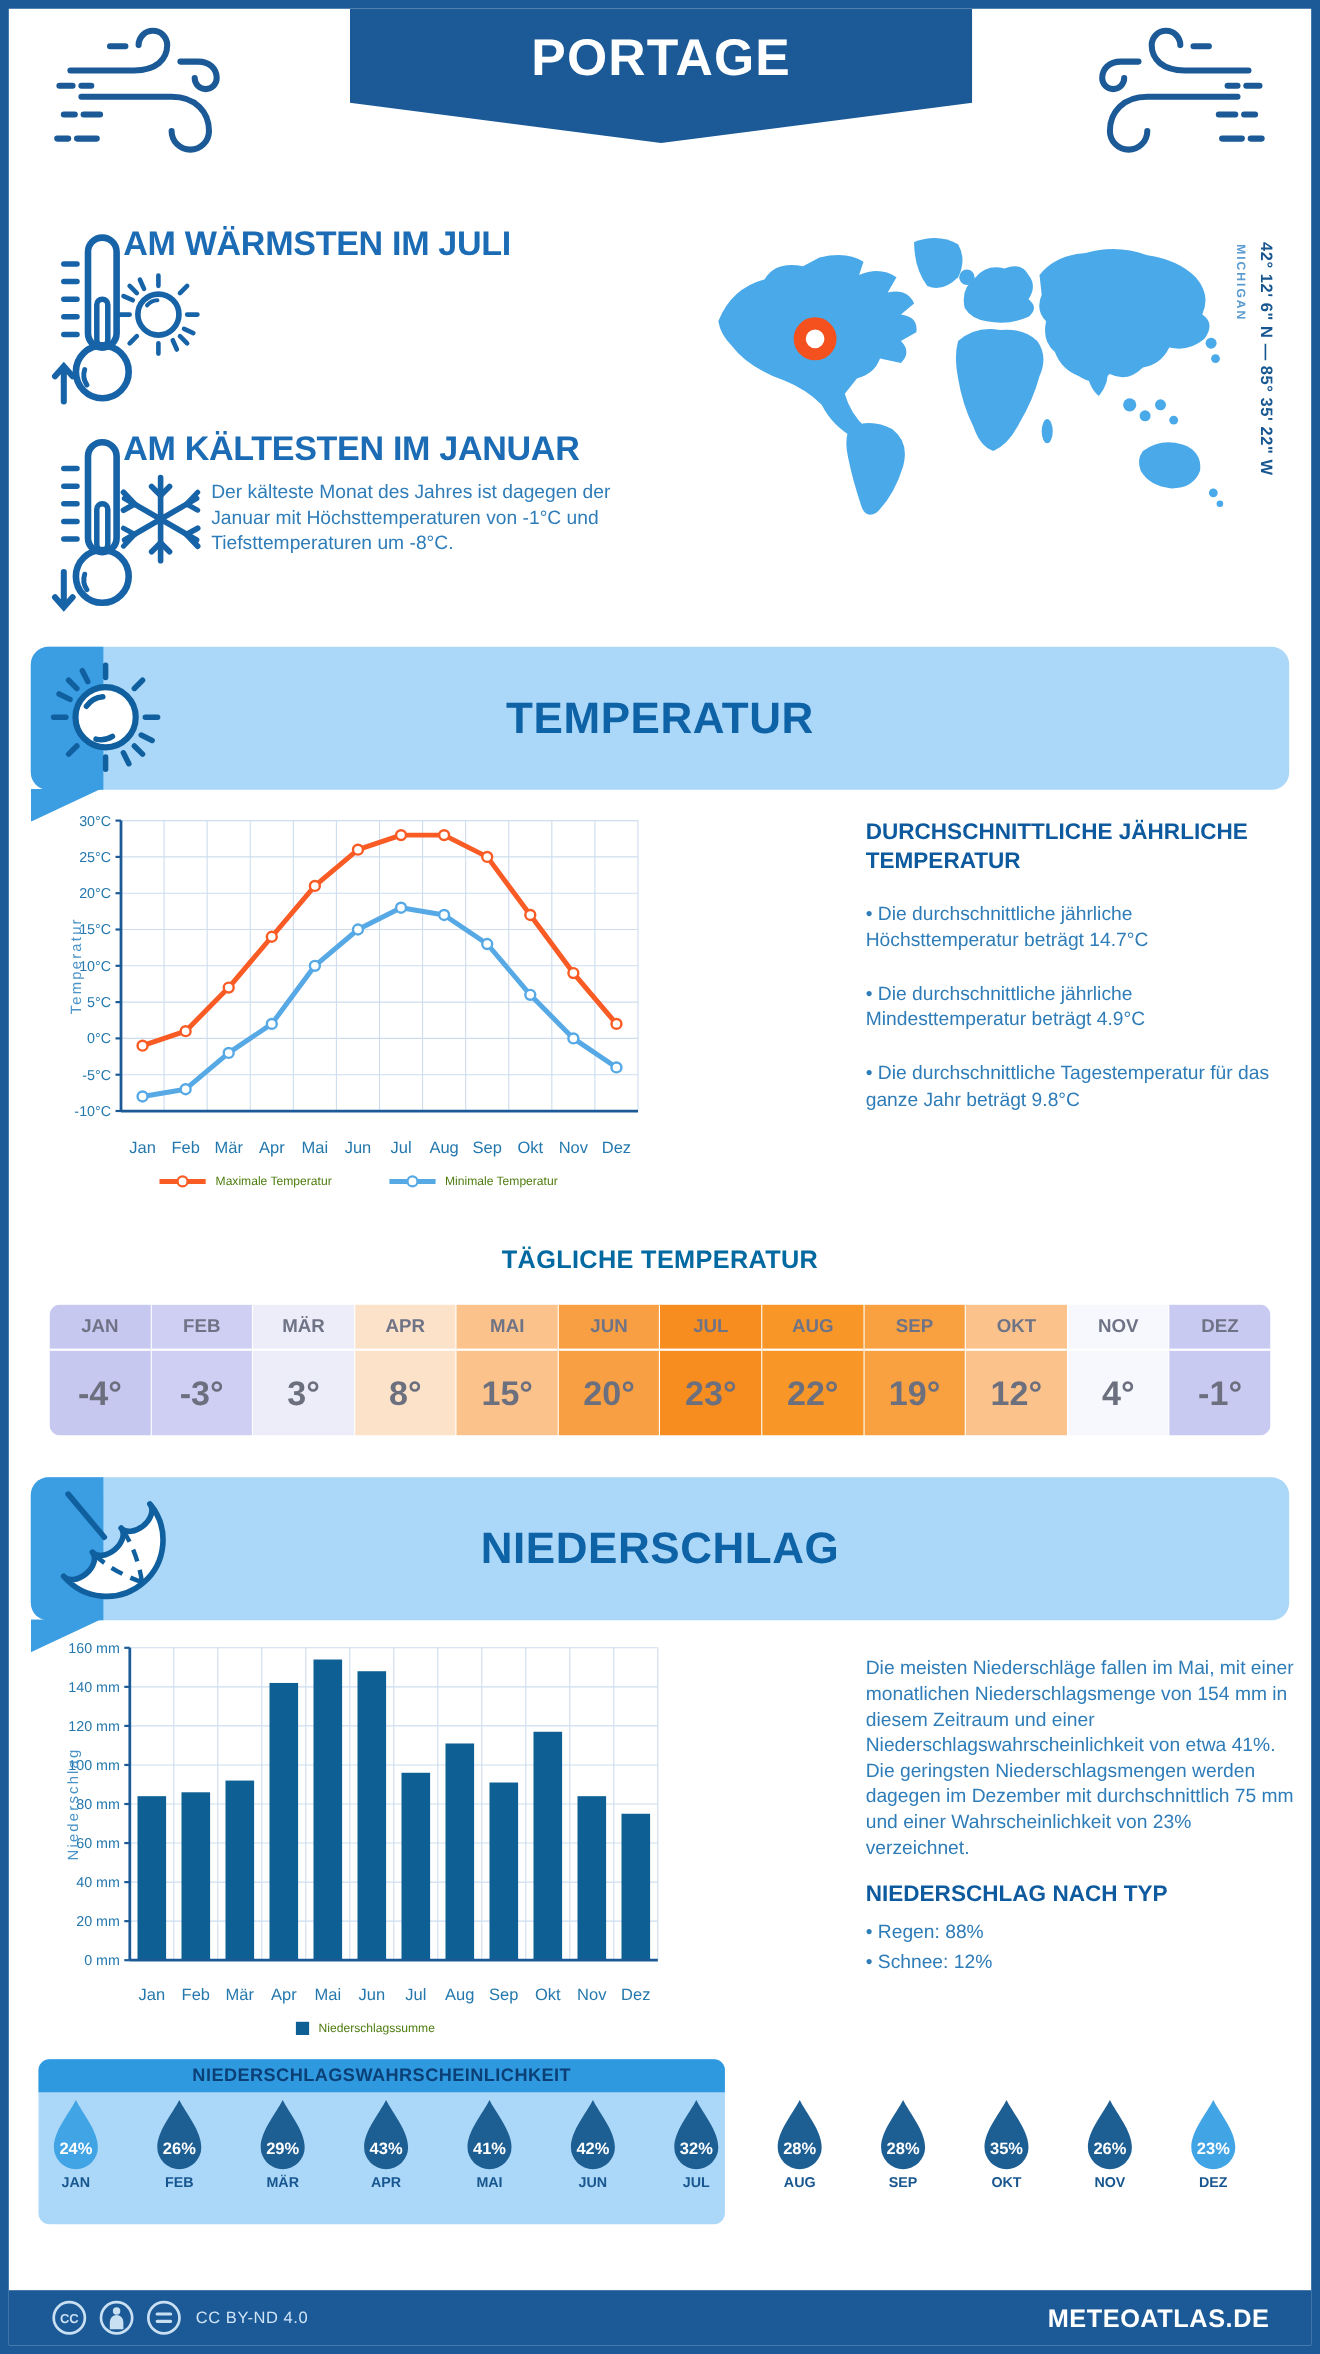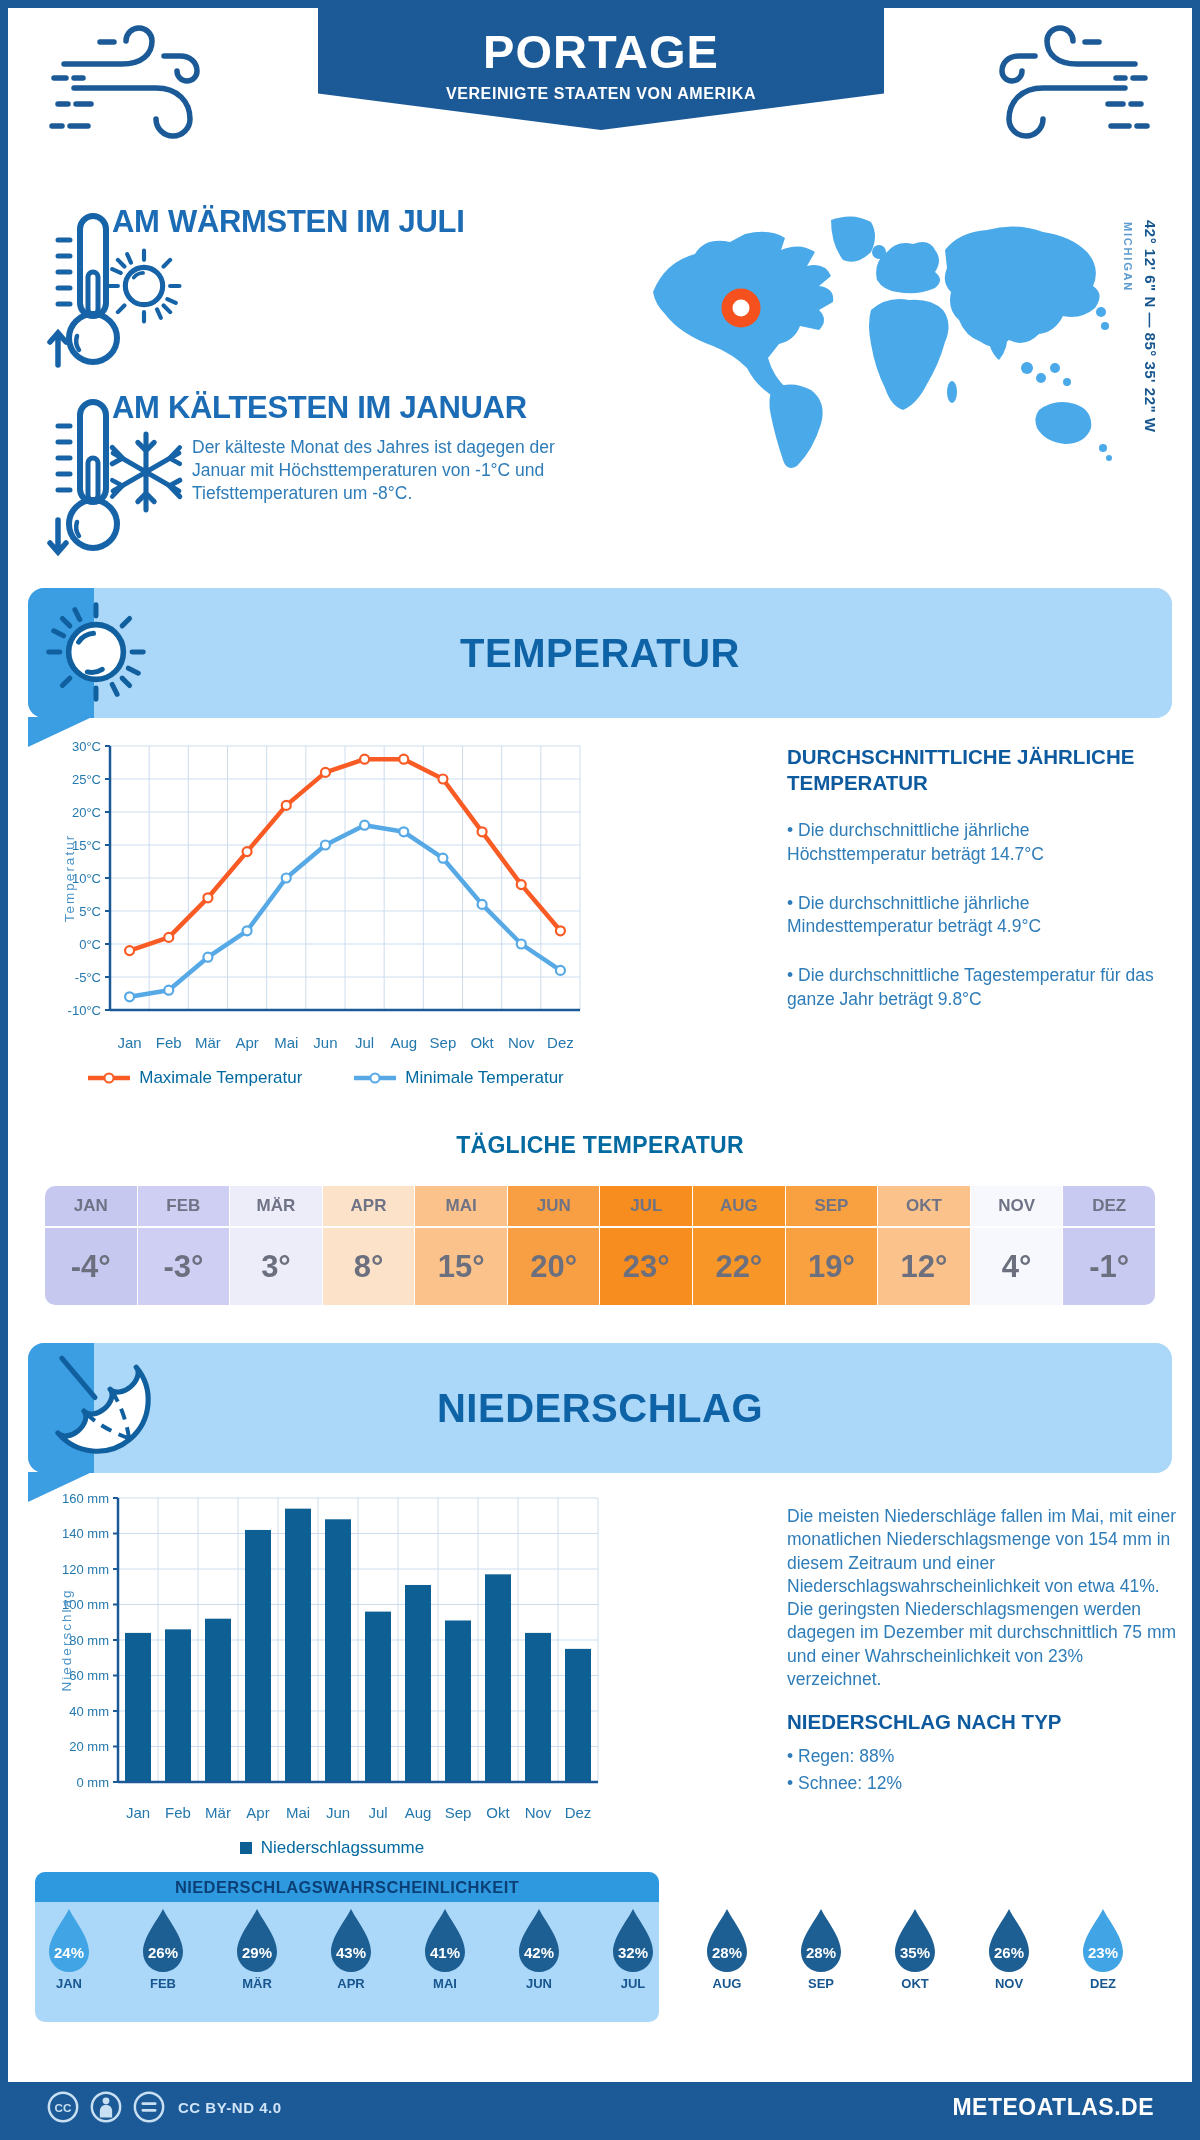--- a/index.html
+++ b/index.html
@@ -25,21 +25,21 @@
 
   
   .sec-banner{left:28px;width:1144px;height:130px;background:#abd7f8;border-radius:16px;}
   .sec-band{position:absolute;left:0;top:0;width:66px;height:130px;background:#3b9de2;border-radius:16px 0 0 16px;}
   .sec-title{position:absolute;left:0;right:0;top:0;line-height:130px;text-align:center;
     font-size:40px;font-weight:bold;color:#0e62a6;letter-spacing:.5px;}
   .sec-prot{width:64px;height:30px;background:#3b9de2;clip-path:polygon(0 0,100% 0,0 100%);}
 
   
   .legend-row{display:flex;justify-content:center;align-items:center;gap:52px;}
-  .legend-item{display:flex;align-items:center;gap:9px;font-size:17px;color:#0369a1;justify-content:center;}
+  .legend-item{display:flex;align-items:center;gap:9px;font-size:11px;color:#4d7c0f;justify-content:center;}
 
   
   .col-heading{font-size:20.5px;font-weight:bold;color:#0e5a9e;line-height:1.25;}
   .col-text{font-size:17.5px;line-height:1.33;color:#2e7cb8;}
 
   
   .d-title{left:0;right:0;top:1132px;text-align:center;font-size:23px;font-weight:bold;color:#0369a1;letter-spacing:.3px;}
   .d-table{left:45px;top:1186px;width:1110px;height:119px;border-radius:10px;overflow:hidden;
     display:flex;gap:1px;}
   .t-col{flex:1;display:flex;flex-direction:column;}
@@ -53,21 +53,21 @@
   .prob-titlebar{position:absolute;left:0;right:0;top:0;height:30px;background:#2f99e0;border-radius:10px 10px 0 0;
     text-align:center;line-height:30px;font-size:16.5px;font-weight:bold;color:#0b4077;letter-spacing:.4px;}
   .drop-row{position:absolute;left:10px;right:10px;top:35px;display:flex;justify-content:space-between;gap:46px;}
   .drop-item{width:52px;text-align:center;}
   .drop-month{margin-top:3px;font-size:13px;font-weight:bold;color:#17568f;}
 
   
   .footer{left:8px;top:2082px;width:1184px;height:50px;background:#1b5a97;
     display:flex;align-items:center;padding:0 38px;box-sizing:border-box;}
   .cc-group{display:flex;align-items:center;gap:9px;}
-  .cc-label{margin-left:12px;font-size:15px;font-weight:bold;color:#cfe4f6;letter-spacing:.5px;}
+  .cc-label{margin-left:12px;font-size:15px;font-weight:normal;color:#cfe4f6;letter-spacing:.5px;}
   .footer-site{margin-left:auto;font-size:23px;font-weight:bold;color:#ffffff;letter-spacing:.5px;}
 
   svg{display:block;overflow:visible;}
 </style>
 </head>
 <body>
 
 <div class="page">
 
   <svg class="abs" style="left:44px;top:22px" width="175" height="130" viewBox="0 0 175 130">
@@ -82,21 +82,20 @@
     <g stroke="#1b5a97" stroke-width="5.5" fill="none" stroke-linecap="round">
       <path d="M20 42 H78 C98 42 108 32 108 19 A13 13 0 1 0 82 19"></path>
       <path d="M120 34 h16 c11 0 17 7 17 15 a10 10 0 1 1 -20 0"></path>
       <path d="M30 66 H112 C134 66 146 80 146 97 A17 17 0 1 1 112 97"></path>
       <path d="M10 56 h12 M30 56 h9 M56 20 h14 M14 82 h10 M32 82 h15 M8 104 h10 M26 104 h18"></path>
     </g>
   </svg>
 
   <div class="abs top-banner">
     <h1 class="city">PORTAGE</h1>
-    <div class="country">VEREINIGTE STAATEN VON AMERIKA</div>
   </div>
 
   <svg class="abs" style="left:46px;top:210px" width="75" height="160" viewBox="0 0 75 160">
     <g stroke="#1763a8" stroke-width="6" fill="none" stroke-linecap="round">
       <rect x="34" y="6" width="26" height="100" rx="13"></rect>
       <circle cx="47" cy="128" r="24"></circle>
       <rect x="42" y="62" width="10" height="42" rx="5" stroke-width="5"></rect>
       <path d="M12 30 h12 M12 46 h12 M12 62 h12 M12 78 h12 M12 94 h12" stroke-width="5"></path>
       <path d="M33 140 a16 16 0 0 1 -2 -14" stroke-width="4.5"></path>
       <path d="M12 155 V124 M4 132 L12 123 L20 132" stroke-width="5.5"></path>

